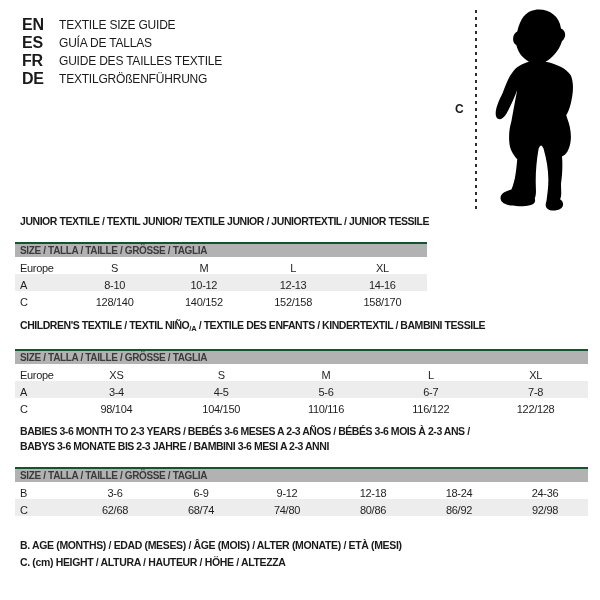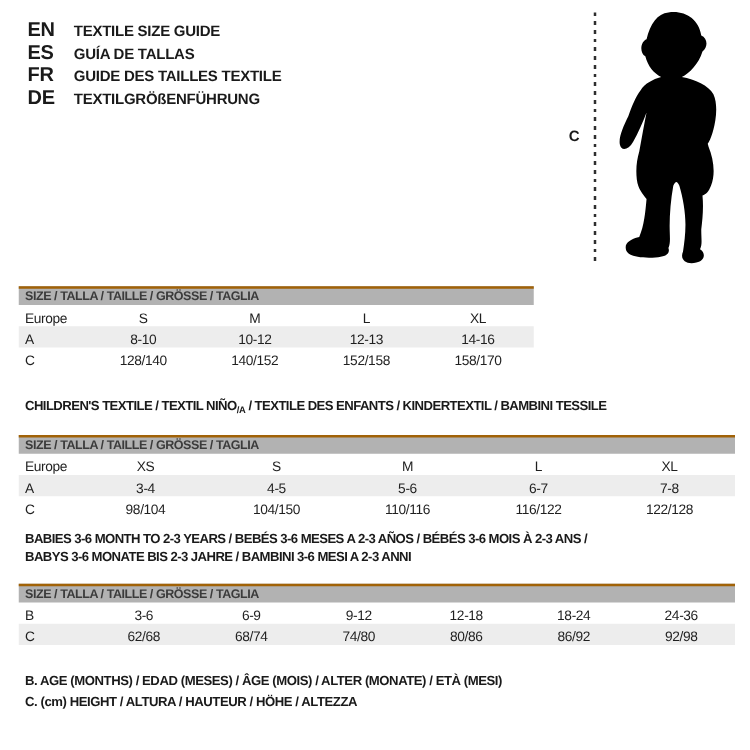--- a/index.html
+++ b/index.html
@@ -3,33 +3,33 @@
 <meta charset="utf-8">
 <style>
   html,body{margin:0;padding:0;}
   body{width:600px;height:600px;background:#ffffff;font-family:"Liberation Sans","DejaVu Sans",sans-serif;color:#1a1a1a;}
   .page{position:relative;width:600px;height:600px;overflow:hidden;background:#fff;}
 
   
   .langs{position:absolute;left:22px;top:16px;}
   .lang-row{display:flex;height:18px;line-height:18px;}
   .lang-code{width:37px;font-size:16px;font-weight:700;letter-spacing:-0.2px;}
-  .lang-label{font-size:12px;font-weight:700;letter-spacing:-0.2px;white-space:nowrap;text-align:right;}
+  .lang-label{font-size:12px;font-weight:400;letter-spacing:-0.2px;white-space:nowrap;text-align:right;}
 
   
   .dotline{position:absolute;left:475px;top:10px;width:2px;height:200px;
     background:repeating-linear-gradient(to bottom,#2e2e2e 0 3px,transparent 3px 7px);}
   .fig-c{position:absolute;left:455px;top:102px;font-size:12px;font-weight:700;}
   .fig-svg{position:absolute;left:490px;top:7px;}
   .fig-svg path{fill:#000;}
 
   
   .tbl{position:absolute;left:15px;}
   .tbl-title{font-size:10.5px;font-weight:700;letter-spacing:-0.45px;white-space:nowrap;padding-left:5px;line-height:13px;}
-  .size-bar{margin-top:14px;height:13px;line-height:13px;background:#b2b2b2;border-top:2px solid #a16207;
+  .size-bar{margin-top:14px;height:13px;line-height:13px;background:#b2b2b2;border-top:2px solid #14532d;
     color:#3b3b3b;font-size:10px;font-weight:700;letter-spacing:-0.35px;padding-left:5px;box-sizing:content-box;}
   .t3 .size-bar{margin-top:13px;}
   .row{display:flex;height:17px;align-items:flex-end;font-size:11px;letter-spacing:-0.3px;color:#1f1f1f;}
   .row .lab{width:var(--labw);padding-left:5px;box-sizing:border-box;}
   .row .cell{flex:1;text-align:center;}
   .row.shaded{background:#ededed;}
   .title2-sub{font-size:7.5px;vertical-align:-2px;letter-spacing:-0.3px;}
   .tbl-title-line{font-size:10.5px;font-weight:700;letter-spacing:-0.45px;white-space:nowrap;padding-left:5px;line-height:15px;}
 
   
@@ -74,20 +74,21 @@
       C53,141 52,141 50,145 C48,156 47,168 47,178 C47,186 48,192 46,196
       C48,202 42,204 30,204 C20,204 12,202 11,197 C10,192 14,189 22,187
       C26,178 27,167 28,156 C25,152 21,148 20,140 C19,131 20,124 22,117
       C24,106 26,95 28,85
       C25,93 21,102 17,109 C13,116 7,117 6,111 C5,105 9,96 13,88
       C16,80 19,72 23,67 C27,61 33,58 40,56
       C34,53 29,47 27,39 C22,36 23,27 28,25 C31,12 37,4 46,3 Z"></path>
   </svg>
 
   <div class="tbl t1" style="top:215px;width:412px;--labw:55px;">
+    <div class="tbl-title">JUNIOR TEXTILE / TEXTIL JUNIOR/ TEXTILE JUNIOR / JUNIORTEXTIL / JUNIOR TESSILE</div>
     <div class="size-bar">SIZE / TALLA / TAILLE / GRÖSSE / TAGLIA</div>
     <div class="row">
       <div class="lab">Europe</div>
       <div class="cell">S</div>
       <div class="cell">M</div>
       <div class="cell">L</div>
       <div class="cell">XL</div>
     </div>
     <div class="row shaded">
       <div class="lab">A</div>

